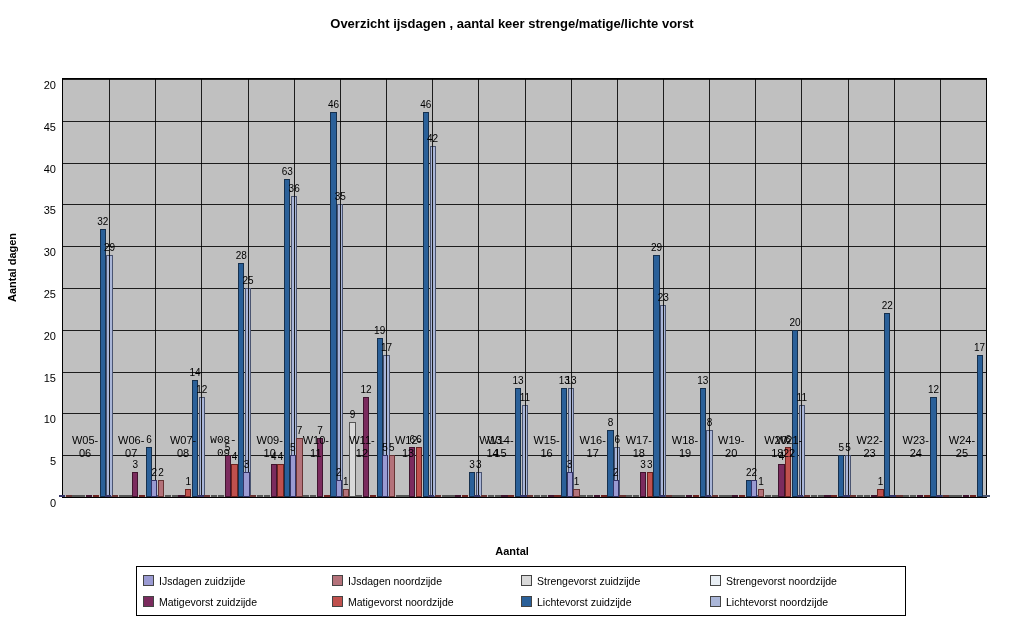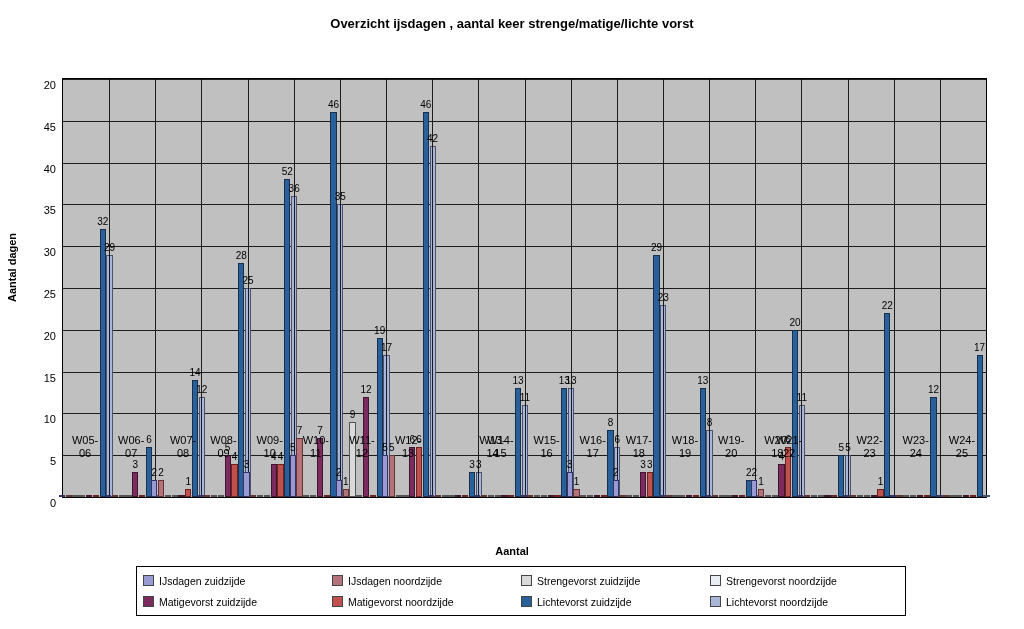--- a/index.html
+++ b/index.html
@@ -167,21 +167,21 @@
       <div class="bar s1" style="left: 187.275px; width: 6.2px; height: 1.5px;"></div>
       <div class="bar s2" style="left: 194.075px; width: 6.2px; height: 1.5px;"></div>
       <div class="bar s3" style="left: 200.875px; width: 6.2px; height: 1.5px;"></div>
       <div class="bar s4" style="left: 207.675px; width: 6.2px; height: 33.44px;">
         <span class="val">4</span>
       </div>
       <div class="bar s5" style="left: 214.475px; width: 6.2px; height: 33.44px;">
         <span class="val">4</span>
       </div>
       <div class="bar s6" style="left: 221.275px; width: 6.2px; height: 317.68px;">
-        <span class="val">52</span>
+        <span class="val">63</span>
       </div>
       <div class="bar s7" style="left: 228.075px; width: 6.2px; height: 300.96px;">
         <span class="val">36</span>
       </div>
       <div class="vsep" style="left: 230.75px;"></div>
       <div class="bar s0" style="left: 226.625px; width: 6.2px; height: 41.8px;">
         <span class="val">5</span>
       </div>
       <div class="bar s1" style="left: 233.425px; width: 6.2px; height: 58.52px;">
         <span class="val">7</span>
@@ -417,21 +417,21 @@
       <div>06</div>
     </div>
     <div class="xtick" style="left: 46.15px; width: 46.15px;">
       <div>W06-</div>
       <div>07</div>
     </div>
     <div class="xtick" style="left: 98px; width: 46.15px;">
       <div>W07-</div>
       <div>08</div>
     </div>
-    <div class="xtick" style="left: 138.45px; width: 46.15px;">
+    <div class="xtick" style="left: 138.45px; width: 46.15px; font-family: Liberation Mono, monospace;">
       <div>W08-</div>
       <div>09</div>
     </div>
     <div class="xtick" style="left: 184.6px; width: 46.15px;">
       <div>W09-</div>
       <div>10</div>
     </div>
     <div class="xtick" style="left: 230.75px; width: 46.15px;">
       <div>W10-</div>
       <div>11</div>

